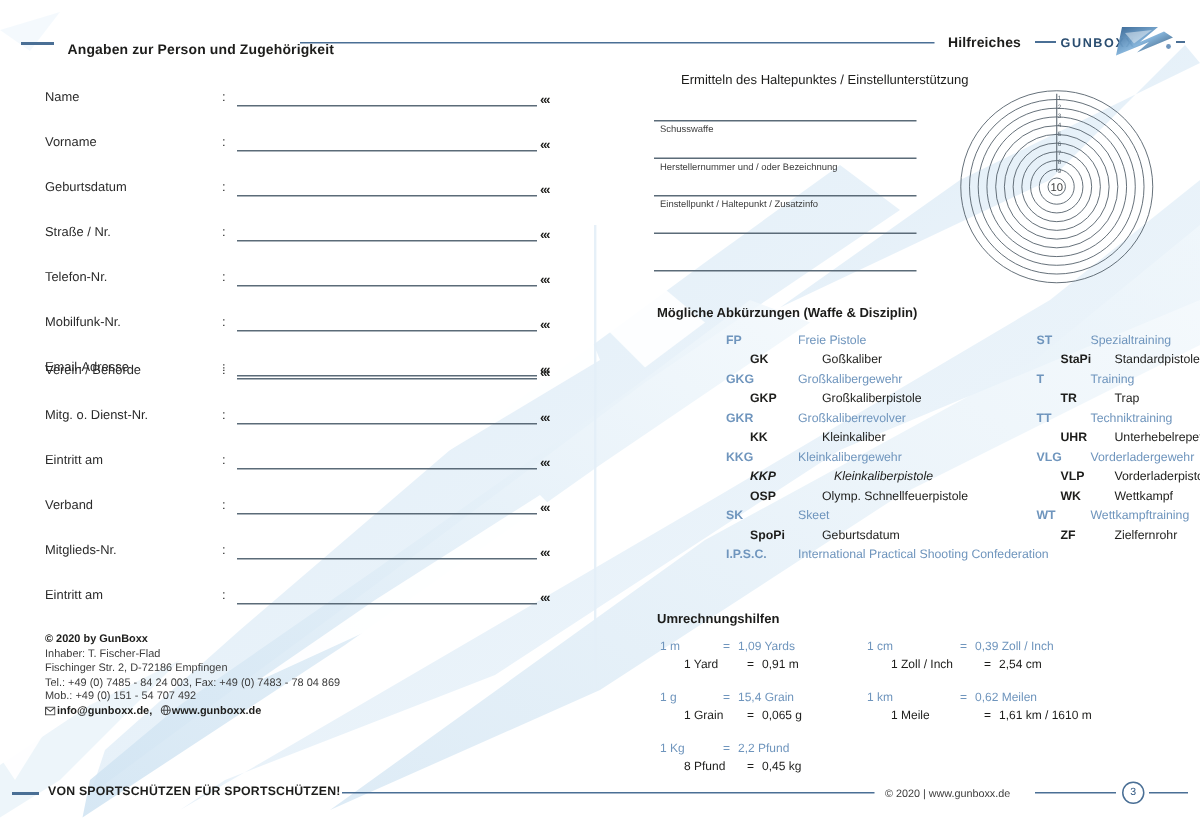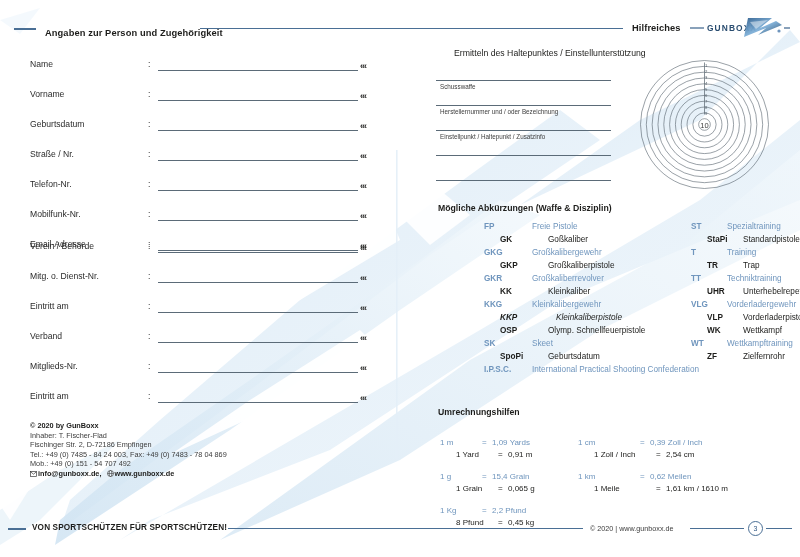--- a/index.html
+++ b/index.html
@@ -46,21 +46,21 @@
 
   
   .abbr{position:absolute;z-index:4;margin-left:44px;}
   .abbr-row{position:relative;height:13px;white-space:nowrap;}
   .abbr-key{position:absolute;left:0;top:0;font-size:8.2px;font-weight:bold;}
   .abbr-val{position:absolute;top:0;font-size:8.2px;}
   .dark{color:#1d1d1b;padding-left:16px;}
   .blue{color:#6f95bd;}
 
   
-  .conv{position:absolute;z-index:4;margin-top:12px;}
+  .conv{position:absolute;z-index:4;}
   .conv-row{position:relative;height:11.5px;white-space:nowrap;font-size:8px;}
   .conv-a{position:absolute;left:0;top:0;}
   .conv-eq{position:absolute;top:0;}
   .conv-b{position:absolute;top:0;}
 
   
   .foot-text{position:absolute;font-size:8.2px;font-weight:bold;color:#1d1d1b;
     letter-spacing:.15px;white-space:nowrap;z-index:4;}
   .foot-copy{position:absolute;font-size:7.2px;color:#3c3c3c;white-space:nowrap;z-index:4;}
   .foot-rule{position:absolute;height:1px;background:#4a6f95;z-index:3;}

